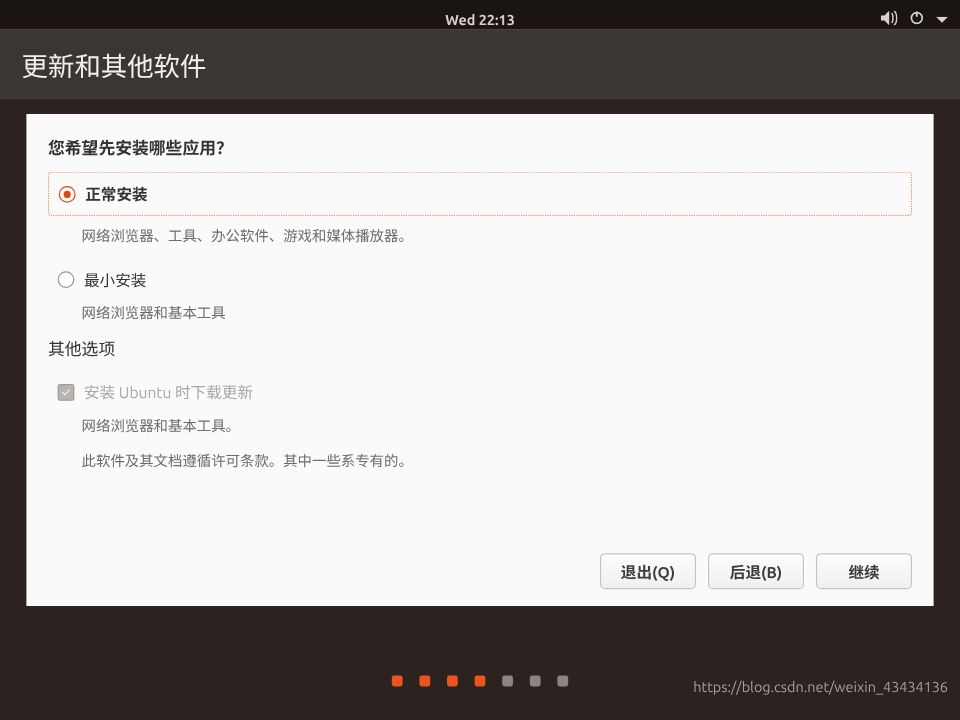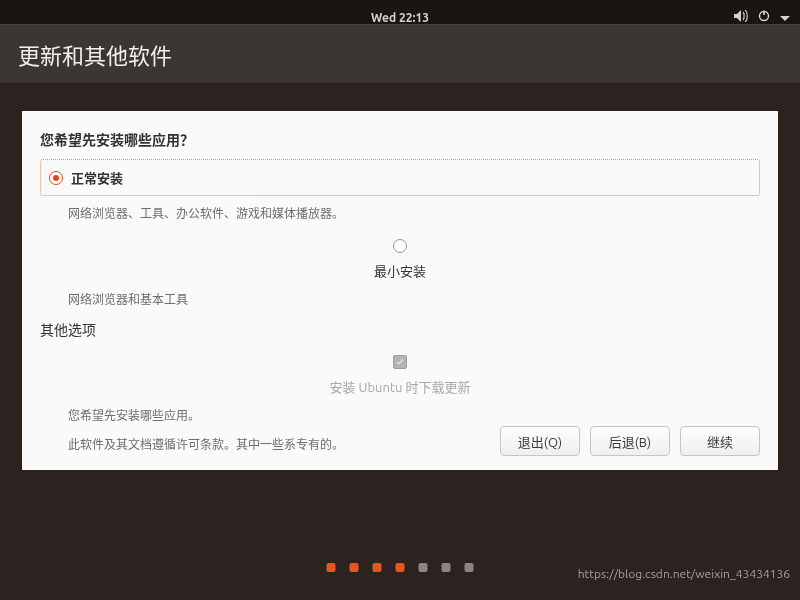--- a/index.html
+++ b/index.html
@@ -42,23 +42,23 @@
     display: flex;
     align-items: center;
   }
   .titlebar .title {
     color: #f2efed;
     font-size: 22px;
     font-weight: 400;
   }
   .content {
     background: #fafafa;
-    margin: 27px 22px 12px 22px;
+    margin: 11px 22px 12px 22px;
     padding: 18px 18px 0 18px;
-    height: 359px;
+    height: 410px;
     position: relative;
     color: #3c3c3c;
   }
   .q-heading {
     font-size: 14px;
     font-weight: bold;
     margin-bottom: 10px;
     color: #333;
   }
   .sub-heading {
@@ -72,21 +72,21 @@
     border-radius: 3px;
     padding: 6px 8px;
     font-weight: bold;
   }
   .opt-row {
     display: flex;
     align-items: center;
     gap: 8px;
     padding: 2px 0;
   }
-  .opt-row.plain { padding: 6px 8px 2px 8px; flex-direction: column; }
+  .opt-row.plain { padding: 6px 8px 2px 8px; }
   .opt-label {
     font-size: 13px;
     color: #333;
   }
   .opt-label.disabled {
     color: #a8a8a8;
   }
   .opt-desc {
     font-size: 12px;
     color: #6d6d6d;
@@ -133,20 +133,21 @@
     padding: 0 14px;
     background: linear-gradient(#fdfdfd, #f1efee);
     border: 1px solid #c9c4c0;
     border-radius: 4px;
     font-size: 13px;
     color: #3c3c3c;
     display: flex;
     align-items: center;
     justify-content: center;
     cursor: pointer;
+    font-weight: bold;
   }
   .dots {
     position: absolute;
     bottom: 28px;
     left: 50%;
     transform: translateX(-50%);
     display: flex;
     gap: 14px;
   }
   .dot {
@@ -209,21 +210,21 @@
     <span class="opt-label">最小安装</span>
   </div>
   <div class="opt-desc">网络浏览器和基本工具</div>
 
   <div class="sub-heading">其他选项</div>
 
   <div class="opt-row plain">
     <span class="checkbox checked"></span>
     <span class="opt-label disabled">安装 Ubuntu 时下载更新</span>
   </div>
-  <div class="opt-desc">您希望先安装哪些应用。</div>
+  <div class="opt-desc">网络浏览器和基本工具。</div>
 
   <div class="opt-desc">此软件及其文档遵循许可条款。其中一些系专有的。</div>
 
   <div class="button-row">
     <div class="btn">退出(Q)</div>
     <div class="btn">后退(B)</div>
     <div class="btn">继续</div>
   </div>
 </div>
 

